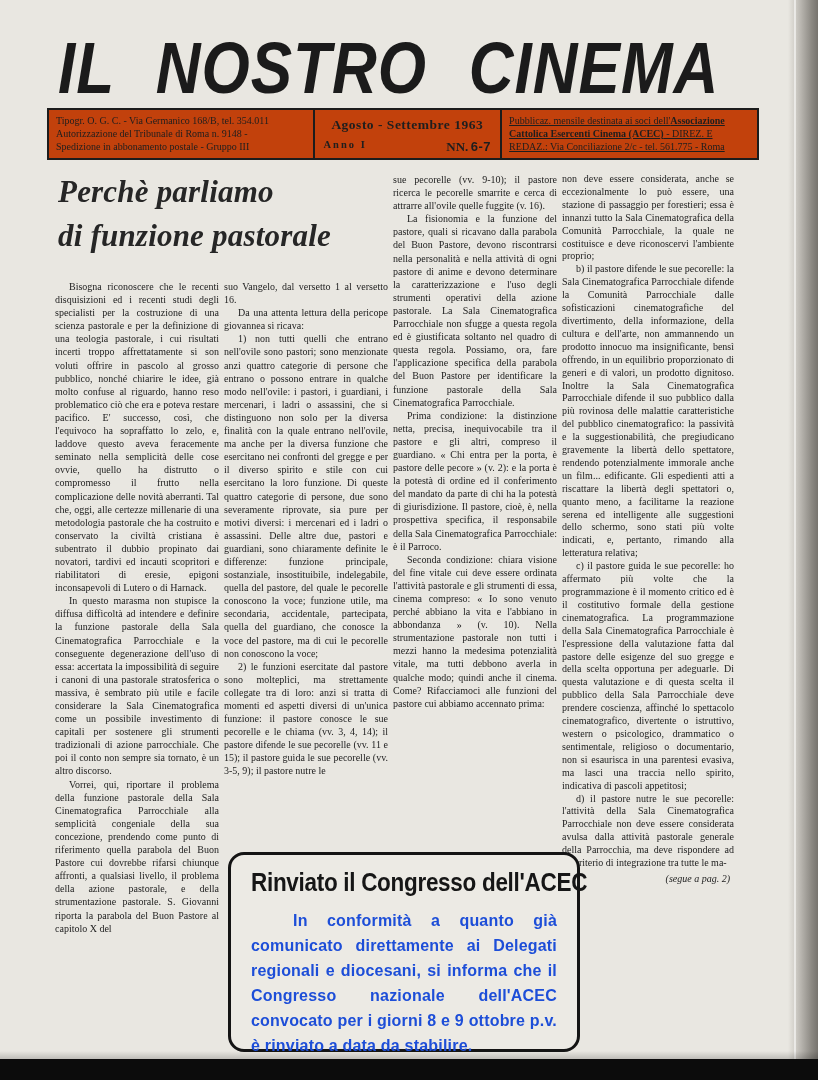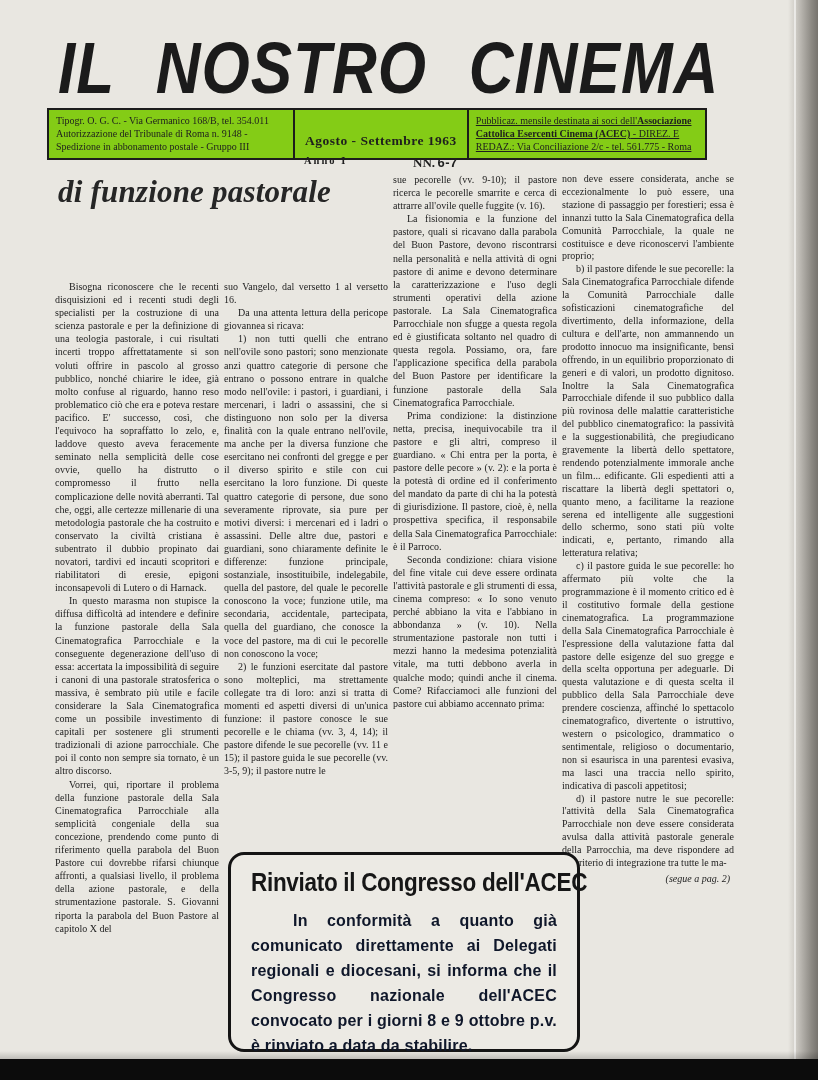--- a/index.html
+++ b/index.html
@@ -35,29 +35,29 @@
     position: absolute; left: 58px; top: 26px; width: 710px; height: 72px;
     font-family: "Liberation Sans", sans-serif;
     font-weight: bold; font-style: italic;
     font-size: 62px; letter-spacing: 1px; word-spacing: 0.38em;
     color: #1b1b1b; white-space: nowrap;
     transform: scaleY(1.18); transform-origin: left top;
   }
 
   
   .infobox {
-    position: absolute; left: 47px; top: 108px; width: 660px; height: 52px;
-    border: 2px solid #1c1c1c; background: #84cc16;
+    position: absolute; left: 47px; top: 108px; width: 712px; height: 52px;
+    border: 2px solid #1c1c1c; background: #c2410c;
     display: flex; font-size: 10px; line-height: 1.32;
   }
   .infobox .cell { padding: 4px 7px 3px 7px; }
   .cell-left  { width: 37.5%; border-right: 2px solid #1c1c1c; }
   .cell-center{ width: 26.5%; border-right: 2px solid #1c1c1c; text-align: center; }
   .cell-right { width: 36%; text-decoration: underline; }
-  .issue-date { font-weight: bold; font-size: 13.5px; margin-top: 18px; letter-spacing: .5px; }
+  .issue-date { font-weight: bold; font-size: 13.5px; margin-top: 2px; letter-spacing: .5px; }
   .anno-row { display: flex; justify-content: space-between; align-items: flex-start; margin-top: 4px; padding: 0 2px; }
   .anno { font-weight: bold; font-size: 10.5px; letter-spacing: 2px; }
   .nn-label { font-weight: bold; font-size: 13px; }
   .nn-value { font-family: "Liberation Sans", sans-serif; font-weight: bold; font-size: 13px; letter-spacing: .5px; }
   .cell-right b { font-weight: bold; }
 
   
   .article-title {
     position: absolute; left: 58px; top: 170px; width: 335px;
     font-weight: bold; font-style: italic;
@@ -88,21 +88,21 @@
     font-family: "Liberation Sans", sans-serif;
   }
   .congress-title {
     text-align: center; font-weight: bold; font-size: 22.5px;
     letter-spacing: -0.3px; color: #161616;
     transform: scaleY(1.12); transform-origin: center top;
     white-space: nowrap;
   }
   .congress-body {
     margin-top: 14px; font-weight: bold; font-size: 16px; line-height: 1.56;
-    text-align: justify; text-indent: 42px; color: #0f172a;
+    text-align: justify; text-indent: 42px; color: #1d4ed8;
     letter-spacing: .2px;
   }
 </style>
 </head>
 <body>
 
 <div class="page">
 
   <h1 class="masthead">IL NOSTRO CINEMA</h1>
 
@@ -121,20 +121,21 @@
           <span class="nn-value">6-7</span>
         </span>
       </div>
     </div>
     <div class="cell cell-right">
       <span>Pubblicaz. mensile destinata ai soci dell'</span><b>Associazione Cattolica Esercenti Cinema (ACEC)</b><span> - DIREZ. E REDAZ.: Via Conciliazione 2/c - tel. 561.775 - Roma</span>
     </div>
   </div>
 
   <h2 class="article-title">
+    <div>Perchè parliamo</div>
     <div>di funzione pastorale</div>
   </h2>
 
   <div class="col" id="col1">
     <p>Bisogna riconoscere che le recenti disquisizioni ed i recenti studi degli specialisti per la costruzione di una scienza pastorale e per la definizione di una teologia pastorale, i cui risultati incerti troppo affrettatamente si son voluti offrire in pascolo al grosso pubblico, nonché chiarire le idee, già molto confuse al riguardo, hanno reso problematico ciò che era e poteva restare pacifico. E' successo, così, che l'equivoco ha sopraffatto lo zelo, e, laddove questo aveva feracemente seminato nella semplicità delle cose ovvie, quello ha distrutto o compromesso il frutto nella complicazione delle novità aberranti. Tal che, oggi, alle certezze millenarie di una metodologia pastorale che ha costruito e conservato la civiltà cristiana è subentrato il dubbio propinato dai novatori, tardivi ed incauti scopritori e riabilitatori di eresie, epigoni inconsapevoli di Lutero o di Harnack.</p>
     <p>In questo marasma non stupisce la diffusa difficoltà ad intendere e definire la funzione pastorale della Sala Cinematografica Parrocchiale e la conseguente degenerazione dell'uso di essa: accertata la impossibilità di seguire i canoni di una pastorale stratosferica o massiva, è sembrato più utile e facile considerare la Sala Cinematografica come un possibile investimento di capitali per sostenere gli strumenti tradizionali di azione parrocchiale. Che poi il conto non sempre sia tornato, è un altro discorso.</p>
     <p>Vorrei, qui, riportare il problema della funzione pastorale della Sala Cinematografica Parrocchiale alla semplicità congeniale della sua concezione, prendendo come punto di riferimento quella parabola del Buon Pastore cui dovrebbe rifarsi chiunque affronti, a qualsiasi livello, il problema della azione pastorale, e della strumentazione pastorale. S. Giovanni riporta la parabola del Buon Pastore al capitolo X del</p>
   </div>
 
   <div class="col" id="col2">

